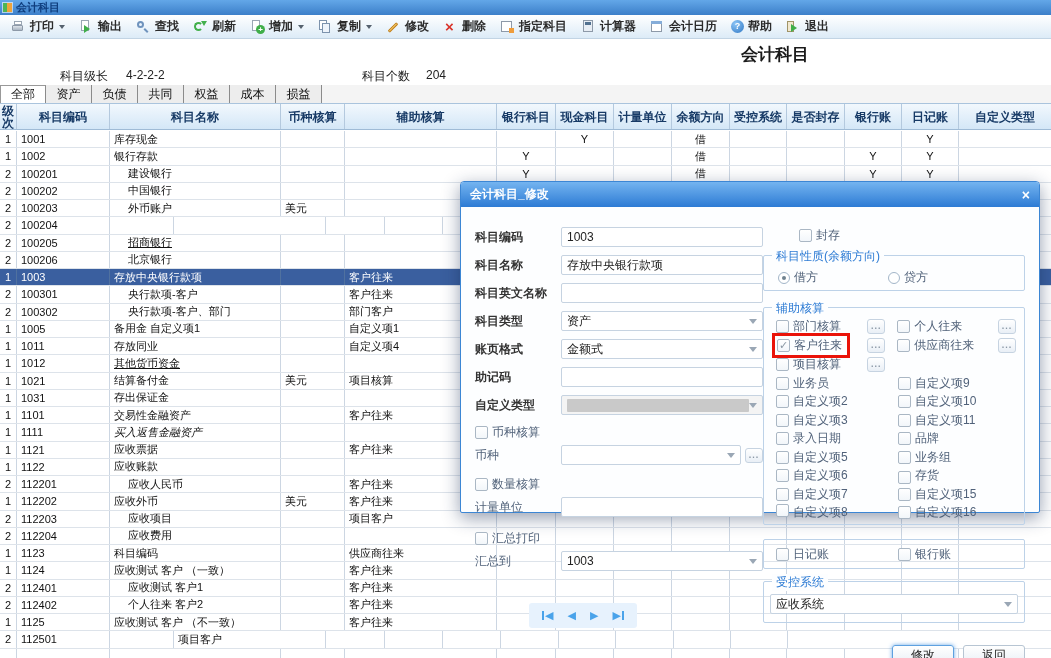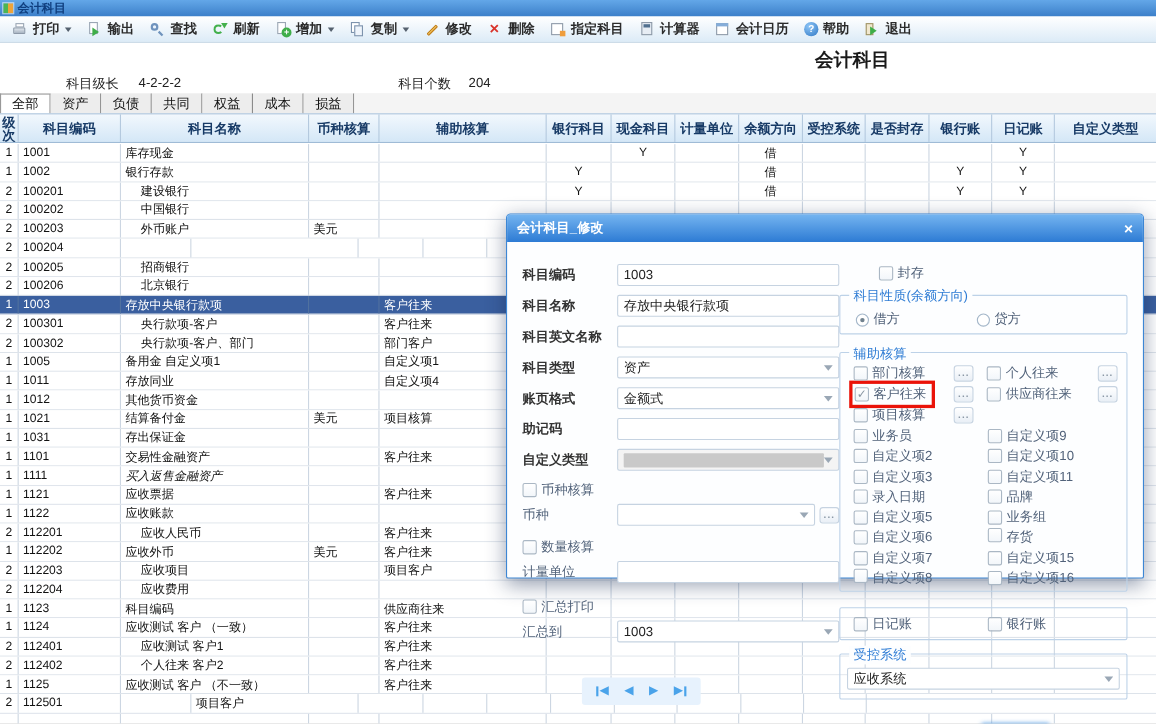--- a/index.html
+++ b/index.html
@@ -64,21 +64,21 @@
   .tbody{position:absolute;left:0;top:131px;width:100%;bottom:0;overflow:hidden}
   .tr{display:flex;height:17.25px;border-bottom:1px solid #dde3ea;background:#fff}
   .td{font-size:11px;color:#111;border-right:1px solid #ccd6e2;display:flex;align-items:center;padding:0 4px;white-space:nowrap;overflow:hidden;flex:none}
   .td.center{justify-content:center;padding:0}
   .td.last{flex:1;border-right:none}
   .td.ind{padding-left:18px}
   .tr.selected{background:#3a5f9f}
   .tr.selected .td{color:#fff;border-right-color:#50719f}
 
   
-  .modal{position:absolute;left:460px;top:194px;width:580px;height:332px;background:#fdfeff;border:1px solid #3c86d4;border-radius:4px 4px 2px 2px;box-shadow:0 5px 18px rgba(20,40,80,.45)}
+  .modal{position:absolute;left:460px;top:181px;width:580px;height:332px;background:#fdfeff;border:1px solid #3c86d4;border-radius:4px 4px 2px 2px;box-shadow:0 5px 18px rgba(20,40,80,.45)}
   .mtitle{height:25px;background:linear-gradient(#74b4f0,#2d7bd4);border-radius:3px 3px 0 0;display:flex;align-items:center;padding:0 9px;color:#fff;font-weight:bold;font-size:12px}
   .mclose{margin-left:auto;font-size:14px;font-weight:bold;line-height:14px;cursor:pointer}
   .mbody{position:absolute;left:0;top:25px;right:0;bottom:0}
   .mleft{position:absolute;left:14px;top:20px;width:288px}
   .mright{position:absolute;left:302px;top:20px;width:262px}
   .frow{display:flex;align-items:center;height:20px;margin-bottom:8px}
   .flabel{width:86px;font-size:12px;color:#333;font-weight:bold;flex:none;white-space:nowrap}
   .inp,.sel{flex:1;height:20px;border:1px solid #c6d3e1;border-radius:2px;background:#fff;display:flex;align-items:center;font-size:12px;color:#222;padding:0 5px}
   .ival{overflow:hidden;white-space:nowrap}
   .drop{margin-left:auto;width:0;height:0;border-left:4px solid transparent;border-right:4px solid transparent;border-top:5px solid #9aa7b5;flex:none}
@@ -350,21 +350,21 @@
         <div class="td center" style="width: 58px;"></div>
         <div class="td center" style="width: 57px;"></div>
         <div class="td center" style="width: 58px;"></div>
         <div class="td center" style="width: 57px;"></div>
         <div class="td center" style="width: 57px;"></div>
         <div class="td last" style="width: 96px;"></div>
       </div>
       <div class="tr">
         <div class="td center" style="width: 17px;">2</div>
         <div class="td" style="width: 93px;">100205</div>
-        <div class="td ind" style="width: 171px;">招商银行</div>
+        <div class="td ind" style="width: 171px; text-decoration: underline;">招商银行</div>
         <div class="td" style="width: 64px;"></div>
         <div class="td" style="width: 152px;"></div>
         <div class="td center" style="width: 59px;"></div>
         <div class="td center" style="width: 58px;"></div>
         <div class="td center" style="width: 58px;"></div>
         <div class="td center" style="width: 58px;"></div>
         <div class="td center" style="width: 57px;"></div>
         <div class="td center" style="width: 58px;"></div>
         <div class="td center" style="width: 57px;"></div>
         <div class="td center" style="width: 57px;"></div>
@@ -462,21 +462,21 @@
         <div class="td center" style="width: 58px;"></div>
         <div class="td center" style="width: 57px;"></div>
         <div class="td center" style="width: 58px;"></div>
         <div class="td center" style="width: 57px;"></div>
         <div class="td center" style="width: 57px;"></div>
         <div class="td last" style="width: 96px;"></div>
       </div>
       <div class="tr">
         <div class="td center" style="width: 17px;">1</div>
         <div class="td" style="width: 93px;">1012</div>
-        <div class="td" style="width: 171px;">其他货币资金</div>
+        <div class="td" style="width: 171px; text-decoration: underline;">其他货币资金</div>
         <div class="td" style="width: 64px;"></div>
         <div class="td" style="width: 152px;"></div>
         <div class="td center" style="width: 59px;"></div>
         <div class="td center" style="width: 58px;"></div>
         <div class="td center" style="width: 58px;"></div>
         <div class="td center" style="width: 58px;"></div>
         <div class="td center" style="width: 57px;"></div>
         <div class="td center" style="width: 58px;"></div>
         <div class="td center" style="width: 57px;"></div>
         <div class="td center" style="width: 57px;"></div>
@@ -987,21 +987,21 @@
               </span>
             </div>
             <div class="auxplain">
               <span class="pl">
                 <span style="display: inline-flex; align-items: center;">
                   <span class="cbx"></span>
                   <span class="cblbl">自定义项6</span>
                 </span>
               </span>
               <span class="pr">
-                <span style="display: inline-flex; align-items: flex-start;">
+                <span style="display: inline-flex; align-items: flex-end;">
                   <span class="cbx"></span>
                   <span class="cblbl">存货</span>
                 </span>
               </span>
             </div>
             <div class="auxplain">
               <span class="pl">
                 <span style="display: inline-flex; align-items: center;">
                   <span class="cbx"></span>
                   <span class="cblbl">自定义项7</span>

